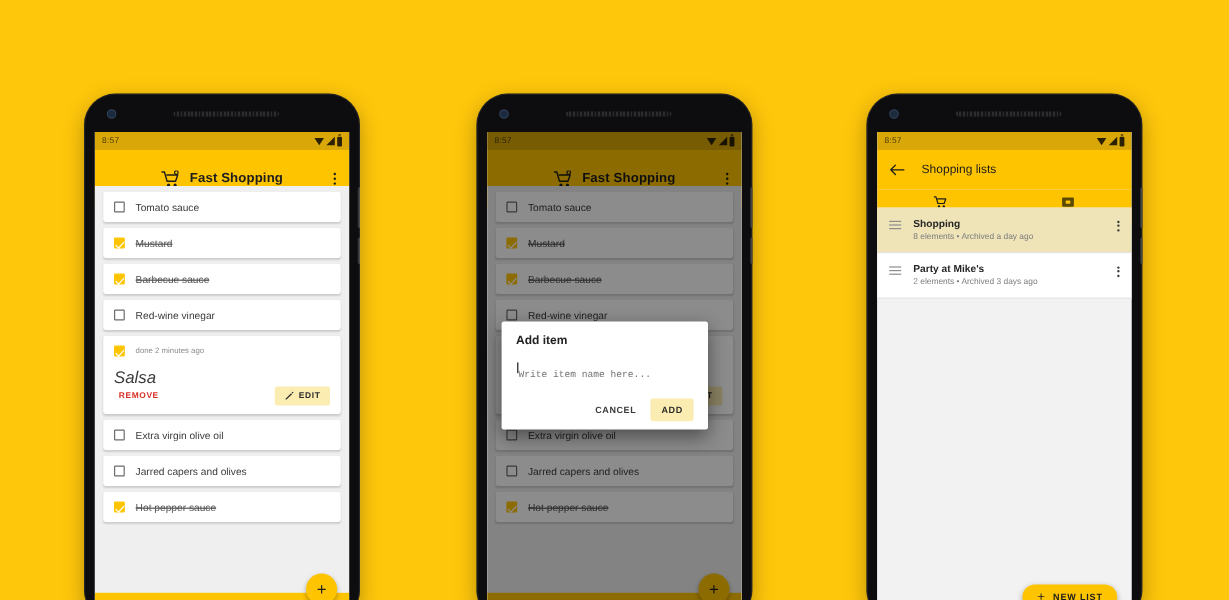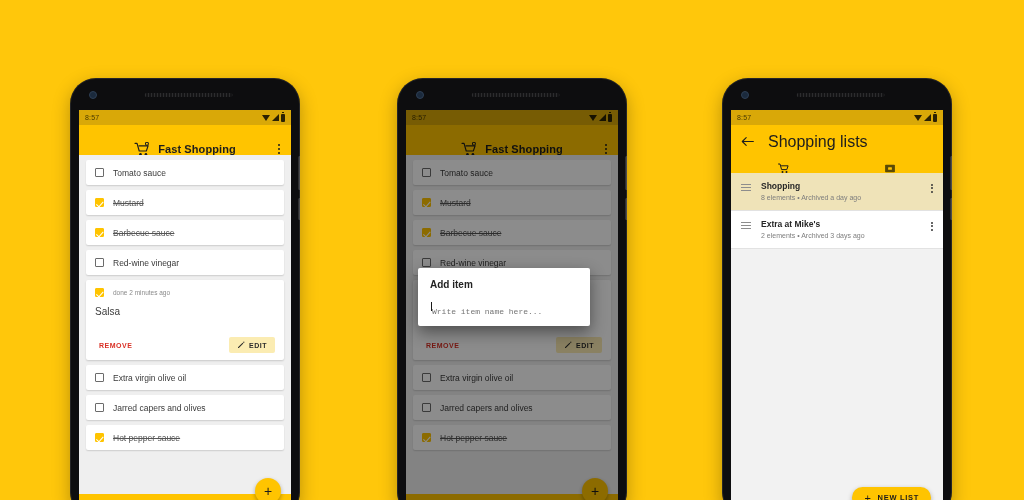--- a/index.html
+++ b/index.html
@@ -106,21 +106,21 @@
   .item-label.done { text-decoration: line-through; color: #555; }
 
   
   .detail {
     background: #fff; margin: 5px 7px 5px; border-radius: 2px;
     box-shadow: 0 1px 2px rgba(0,0,0,.16);
     padding: 8px 9px 7px;
   }
   .detail .meta { display: flex; align-items: center; }
   .detail .meta .mtext { font-size: 6.5px; color: #8a8a8a; }
-  .detail .dtitle { font-size: 10px; color: #3c3c3c; margin: 9px 0 20px; }
+  .detail .dtitle { font-size: 14px; color: #3c3c3c; margin: 9px 0 0; font-style: italic; }
   .detail .actions { display: flex; align-items: center; justify-content: space-between; }
   .btn-remove {
     font-size: 7px; font-weight: 700; color: #D93025; letter-spacing: .5px;
     padding: 3px 4px; background: none; border: none; font-family: inherit; cursor: pointer;
   }
   .btn-edit {
     background: #FBECB2; border: none; border-radius: 2px;
     font-size: 7px; font-weight: 700; color: #2b2b2b; letter-spacing: .5px;
     padding: 4px 8px; display: flex; align-items: center; gap: 4px;
     font-family: inherit; cursor: pointer;
@@ -161,21 +161,21 @@
     font-size: 7.5px; font-weight: 700; color: #3b3b3b; letter-spacing: .5px; padding: 5px 7px;
   }
   .btn-add {
     background: #FBECB2; border: none; border-radius: 2px; font-family: inherit; cursor: pointer;
     font-size: 7.5px; font-weight: 700; color: #2b2b2b; letter-spacing: .5px; padding: 5px 9px;
   }
 
   
   .appbar3 { height: 33px; background: #FFC400; display: flex; align-items: center; padding: 0 10px; gap: 14px; }
   .back-arrow { width: 13px; height: 11px; }
-  .appbar3 .t3 { font-size: 16px; color: #1d1d1d; font-weight: 400; }
+  .appbar3 .t3 { font-size: 10px; color: #1d1d1d; font-weight: 400; }
   .tabs { background: #FFC400; height: 30px; display: flex; }
   .tab { flex: 1; display: flex; flex-direction: column; align-items: center; justify-content: center; gap: 2px; position: relative; }
   .tab .tlabel { font-size: 7px; letter-spacing: .2px; }
   .tab.active .tlabel { color: #1c1c1c; font-weight: 600; }
   .tab:not(.active) .tlabel { color: #5a4a06; }
   .tab.active::after { content:""; position:absolute; bottom:0; left:50%; transform:translateX(-50%); width: 26px; height: 2px; background:#1c1c1c; }
   .tabicon { width: 12px; height: 11px; }
   .lists { background: #F2F2F2; position: absolute; left:0; right:0; top:63px; bottom:0; }
   .lrow {
     display: flex; align-items: flex-start; gap: 10px;
@@ -390,20 +390,24 @@
         <span>+</span>
       </div>
 
       <div class="scrim"></div>
       <div class="dialog">
         <h3>Add item</h3>
         <div style="position:relative;font-family:Liberation Mono, monospace;">
           <span class="caret" style="left:1px; top:1px;"></span>
           <input class="dlg-input" type="text" placeholder="Write item name here..." style="">
         </div>
+        <div class="dlg-actions">
+          <button class="btn-cancel">CANCEL</button>
+          <button class="btn-add">ADD</button>
+        </div>
       </div>
     </div>
   </div>
 
   <div class="phone" style="left:722px; top:78px; width:230px; height:440px;">
     <div class="notch-cam"></div>
     <div class="speaker"></div>
     <div class="side-btn" style="top:78px; height:34px;"></div>
     <div class="side-btn" style="top:120px; height:22px;"></div>
 
@@ -460,21 +464,21 @@
               <i></i>
             </span>
         </div>
         <div class="lrow">
           <span class="drag">
               <i></i>
               <i></i>
               <i></i>
             </span>
           <div>
-            <div class="lname">Extra at Mike's</div>
+            <div class="lname">Party at Mike's</div>
             <div class="lsub">2 elements • Archived 3 days ago</div>
           </div>
           <span class="kebab">
               <i></i>
               <i></i>
               <i></i>
             </span>
         </div>
       </div>
 

